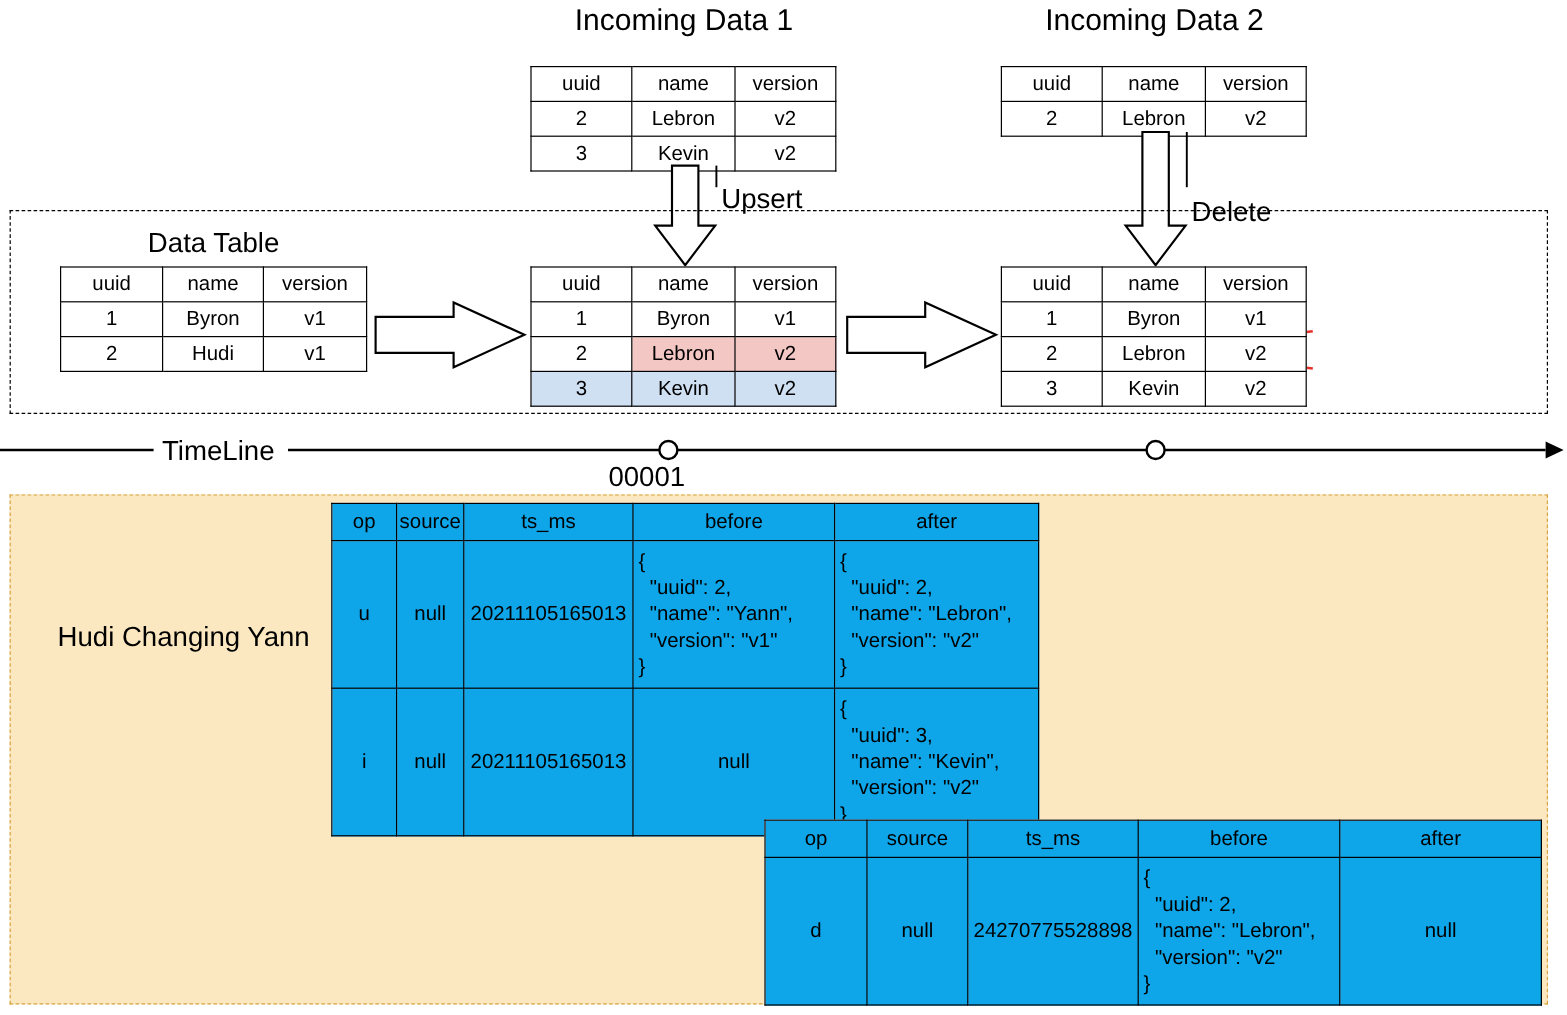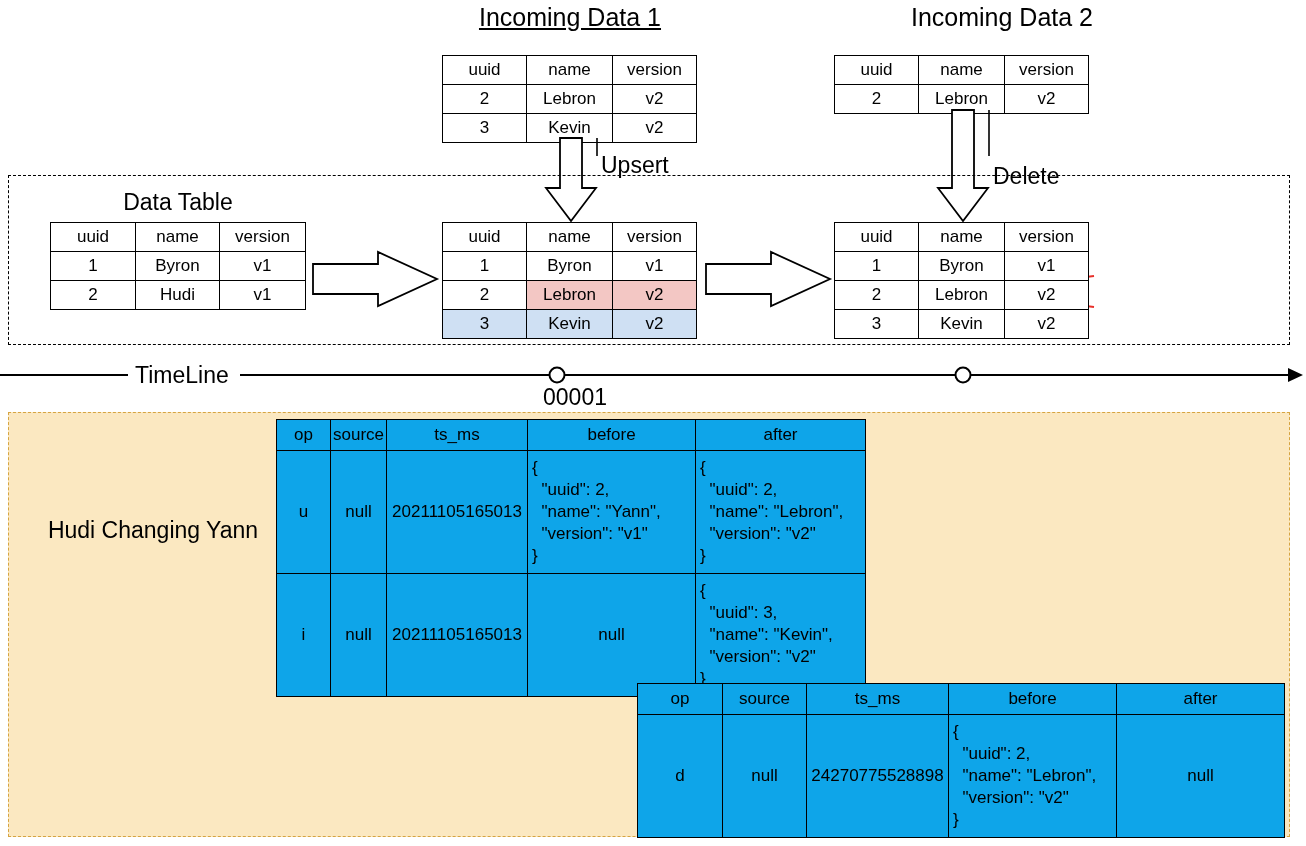--- a/index.html
+++ b/index.html
@@ -45,22 +45,22 @@
   }
 
   
   .dash-box{border:1.7px dashed #000;box-sizing:border-box;background:transparent;}
   .beige-box{border:1.7px dashed #d6a441;box-sizing:border-box;background:#fbe8c1;}
   svg.ov{position:absolute;overflow:visible;}
 </style>
 </head>
 <body>
 
-<div class="abs sec-title" style="left:440px;top:2px;width:260px;text-decoration:underline;">Incoming Data 1</div>
-<div class="abs sec-title" style="left:872px;top:2px;width:260px;">Incoming Data 2</div>
+<div class="abs sec-title" style="left:440px;top:2px;width:260px;">Incoming Data 1</div>
+<div class="abs sec-title" style="left:832px;top:2px;width:260px;">Incoming Data 2</div>
 
 <div class="abs" style="left:442px;top:55px;">
   <table class="tbl">
     <colgroup>
         <col style="width:84px">
         <col style="width:86px">
         <col style="width:84px">
       </colgroup>
     <thead>
       <tr>
@@ -128,21 +128,21 @@
   <line x1="240" y1="375" x2="1288" y2="375" stroke="#000000" stroke-width="2"></line>
   <polygon points="1288,368 1303,375 1288,382" fill="#000000"></polygon>
   <circle cx="557" cy="375" r="7.5" fill="#ffffff" stroke="#000000" stroke-width="2"></circle>
   <circle cx="963" cy="375" r="7.5" fill="#ffffff" stroke="#000000" stroke-width="2"></circle>
 </svg>
 
 <div class="abs lbl-big" style="left:601px;top:151px;">Upsert</div>
 <div class="abs lbl-big" style="left:993px;top:151px;margin-top:11px;">Delete</div>
 
 <div class="abs lbl-big" style="left:135px;top:361px;">TimeLine</div>
-<div class="abs lbl-big" style="left:507px;top:383px;width:100px;text-align:right;">00001</div>
+<div class="abs lbl-big" style="left:507px;top:383px;width:100px;text-align:left;">00001</div>
 <div class="abs lbl-big" style="left:913px;top:383px;width:100px;text-align:center;margin-top:40px;">00002</div>
 
 <div class="abs dash-box" style="left:8px;top:175px;width:1282px;height:170px;"></div>
 
 <div class="abs lbl-big" style="left:50px;top:188px;width:256px;text-align:center;">Data Table</div>
 
 <div class="abs" style="left:50px;top:222px;">
   <table class="tbl">
     <colgroup>
         <col style="width:85px">

